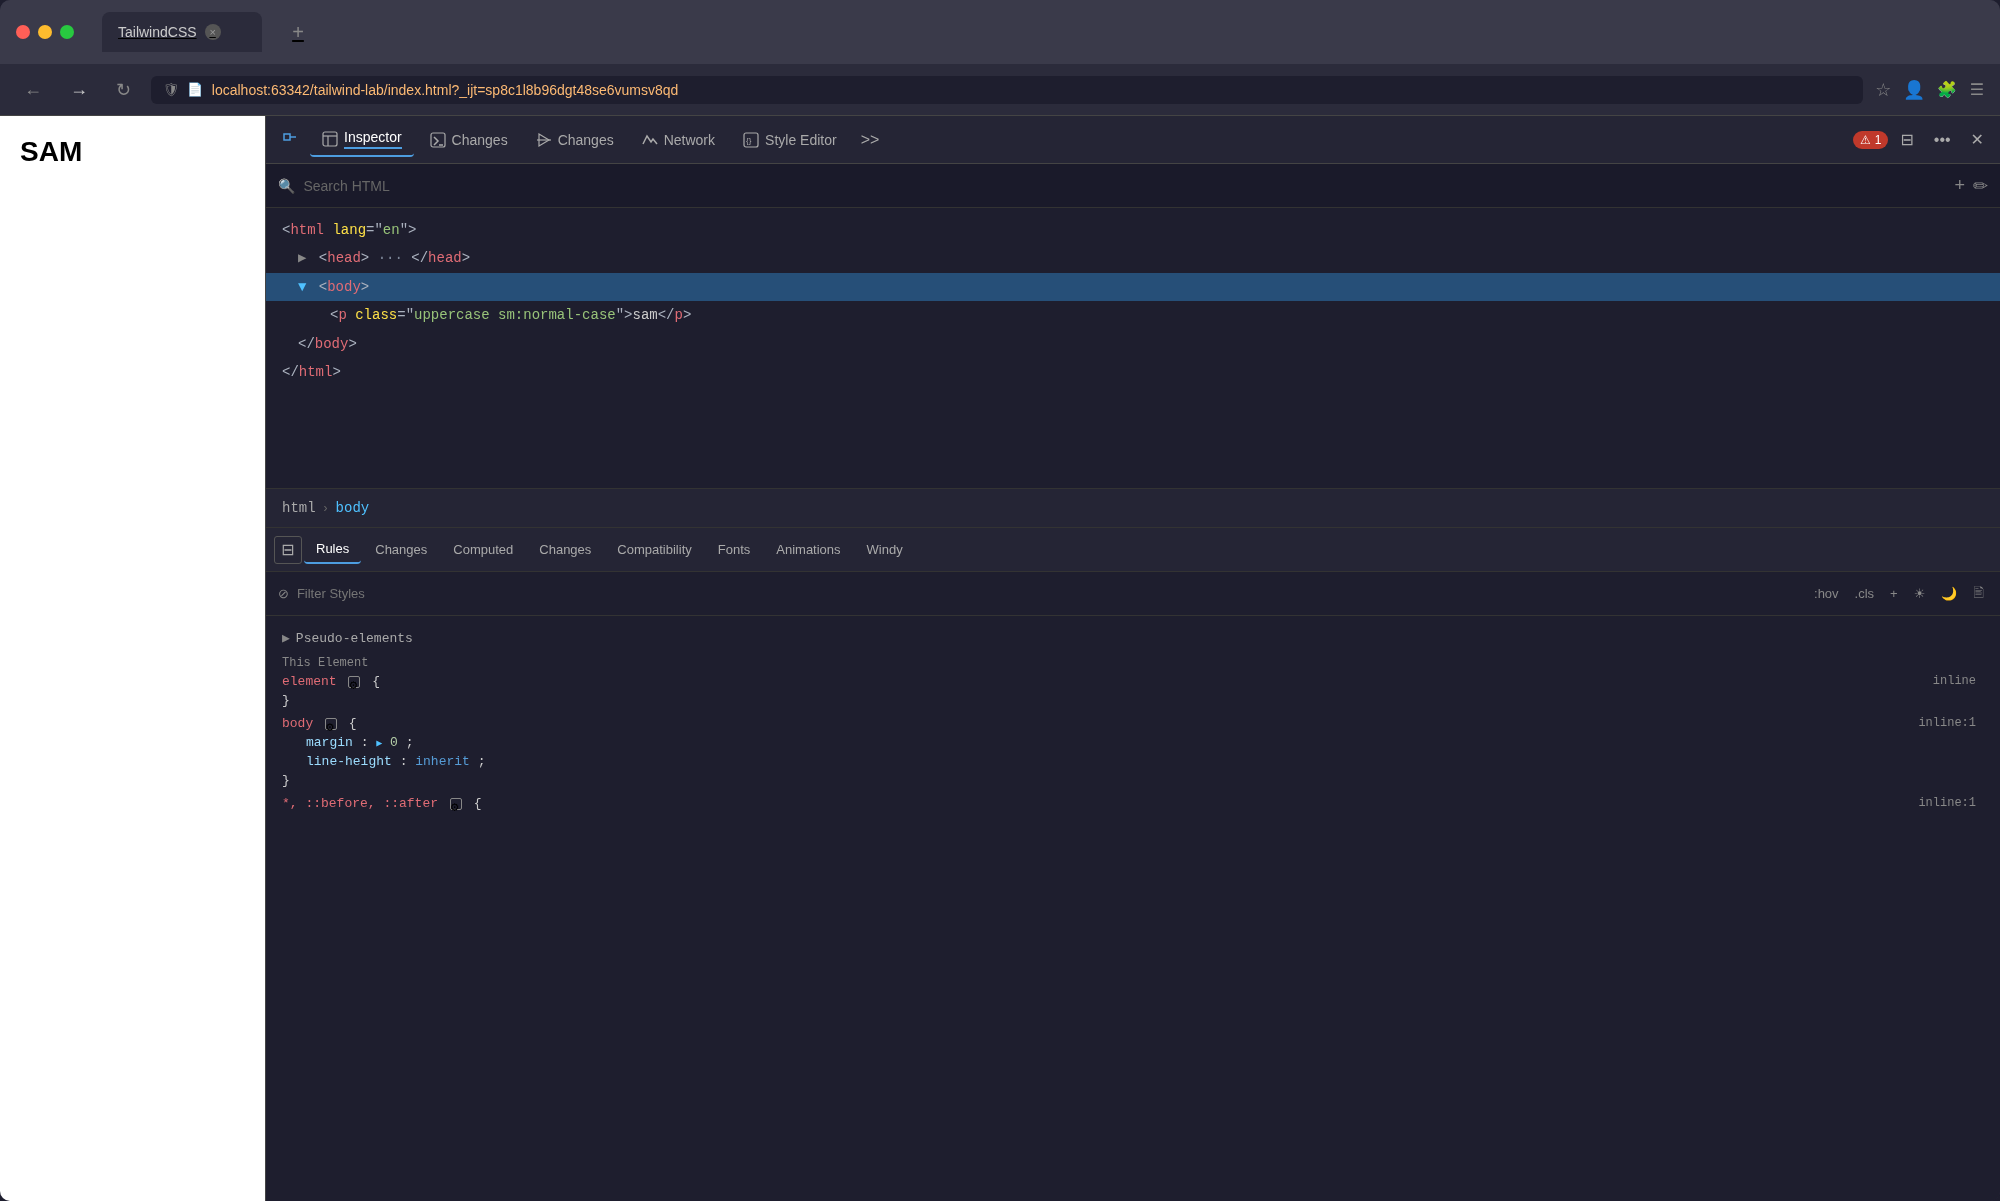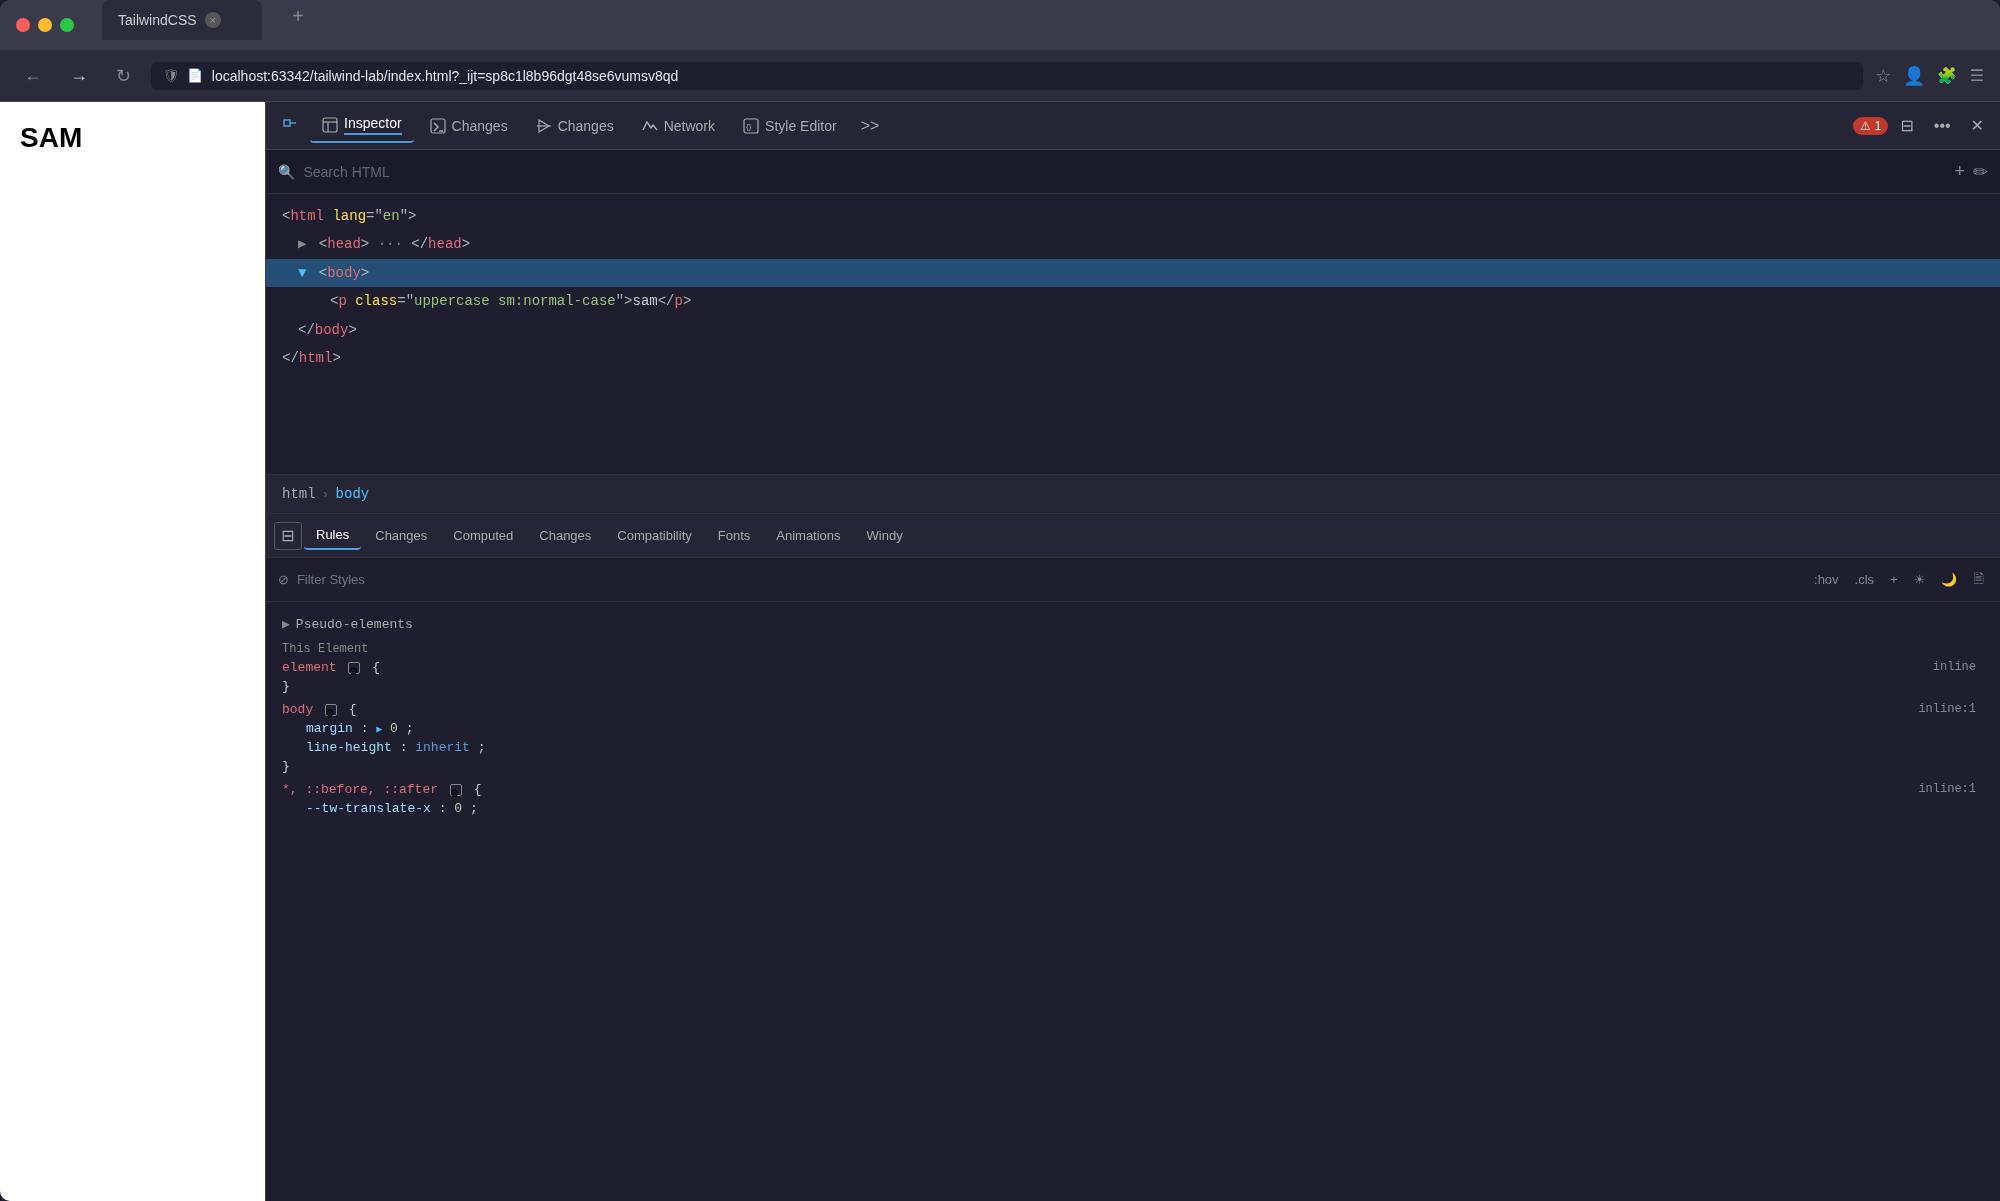--- a/index.html
+++ b/index.html
@@ -2,37 +2,37 @@
 <html><head>
   <meta charset="utf-8">
   <style>
     * { margin: 0; padding: 0; box-sizing: border-box; }
     body { font-family: -apple-system, BlinkMacSystemFont, 'Segoe UI', sans-serif; background: #1e1e2e; width: 2000px; height: 1201px; overflow: hidden; }
 
     
     .browser-window { width: 100%; height: 100%; display: flex; flex-direction: column; background: #2b2b3b; border-radius: 10px; overflow: hidden; }
 
     
-    .title-bar { background: #3a3a4a; height: 50px; display: flex; padding: 0 16px; gap: 12px; flex-shrink: 0; }
+    .title-bar { background: #3a3a4a; height: 64px; display: flex; align-items: center; padding: 0 16px; gap: 12px; flex-shrink: 0; text-decoration: underline; }
     .traffic-lights { display: flex; gap: 8px; align-items: center; }
     .traffic-light { width: 14px; height: 14px; border-radius: 50%; }
     .traffic-light.red { background: #ff5f57; }
     .traffic-light.yellow { background: #febc2e; }
     .traffic-light.green { background: #28c840; }
 
     .tab { background: #2b2b3b; border-radius: 8px 8px 0 0; padding: 8px 16px; display: flex; align-items: center; gap: 8px; color: #ccc; font-size: 14px; min-width: 160px; height: 40px; margin-left: 16px; }
     .tab .close-btn { width: 16px; height: 16px; border-radius: 50%; background: #555; display: flex; align-items: center; justify-content: center; color: #999; font-size: 11px; cursor: pointer; }
     .tab-add { width: 32px; height: 32px; display: flex; align-items: center; justify-content: center; color: #888; font-size: 20px; cursor: pointer; margin-left: 8px; }
 
     
     .url-bar { background: #2b2b3b; height: 52px; display: flex; align-items: center; padding: 0 16px; gap: 12px; flex-shrink: 0; border-bottom: 1px solid #444; }
     .nav-btn { color: #888; font-size: 18px; cursor: pointer; padding: 4px 8px; }
     .nav-btn.active { color: #ccc; }
     .url-input-wrap { flex: 1; background: #1e1e2e; border-radius: 6px; padding: 6px 12px; display: flex; align-items: center; gap: 8px; }
-    .url-text { color: #e5e5e5; font-size: 14px; }
+    .url-text { color: #fdba74; font-size: 14px; }
     .star-btn { color: #888; font-size: 18px; }
     .browser-action-btn { color: #888; font-size: 16px; }
 
     
     .main-content { display: flex; flex: 1; overflow: hidden; }
 
     
     .page-content { width: 265px; background: #fff; flex-shrink: 0; display: flex; align-items: flex-start; padding: 20px; }
     .page-sam { font-size: 28px; font-weight: bold; color: #000; text-transform: uppercase; }
 
@@ -319,23 +319,17 @@
           <div class="css-closing">}</div>
         </div>
 
         <div class="css-rule-group">
           <div class="css-rule">
             <span class="css-selector">*, ::before, ::after</span>
             <span class="css-icon">⚙</span>
             <span class="css-brace"> {</span>
             <span class="css-source">inline:1</span>
           </div>
-          <div class="css-rule" style="padding-left:40px;">
-            <span class="css-prop" style="margin-left:0; color:#9cdcfe;">--tw-translate-x</span>
-            <span class="css-colon">: </span>
-            <span class="css-value number">0</span>
-            <span class="css-semicolon">;</span>
-          </div>
         </div>
       </div>
     </div>
   </div>
 </div>
 
 </body></html>

